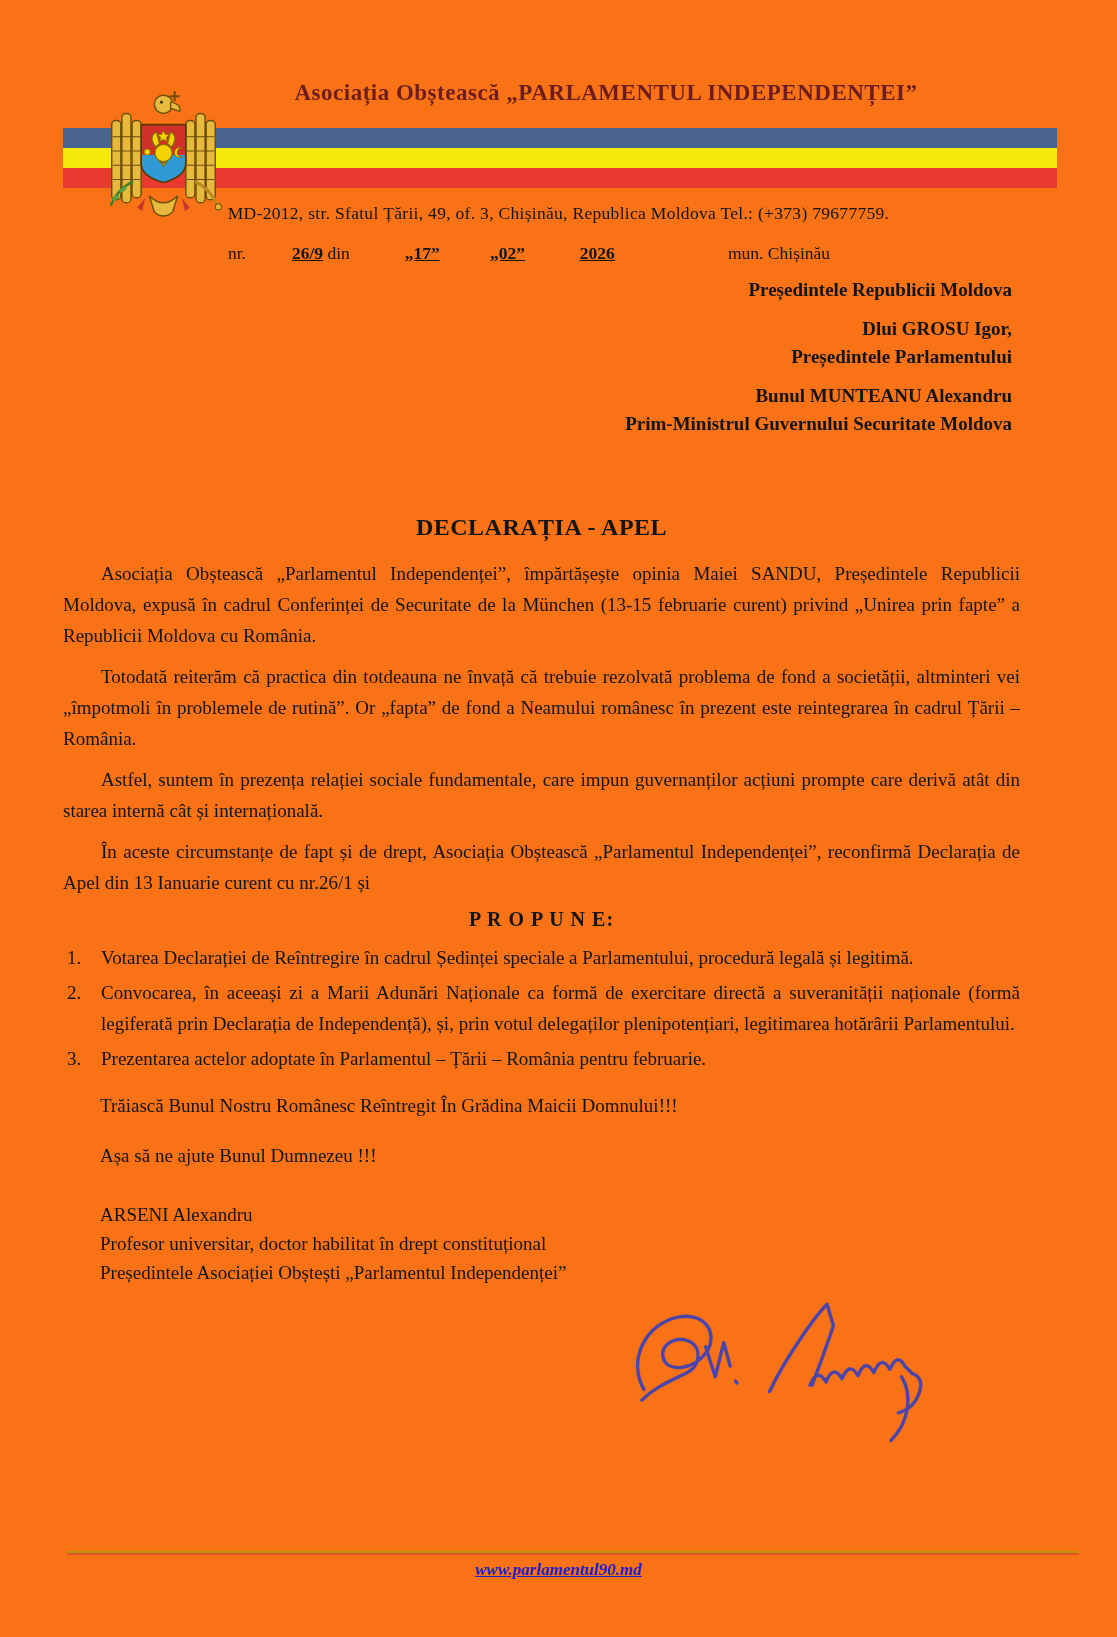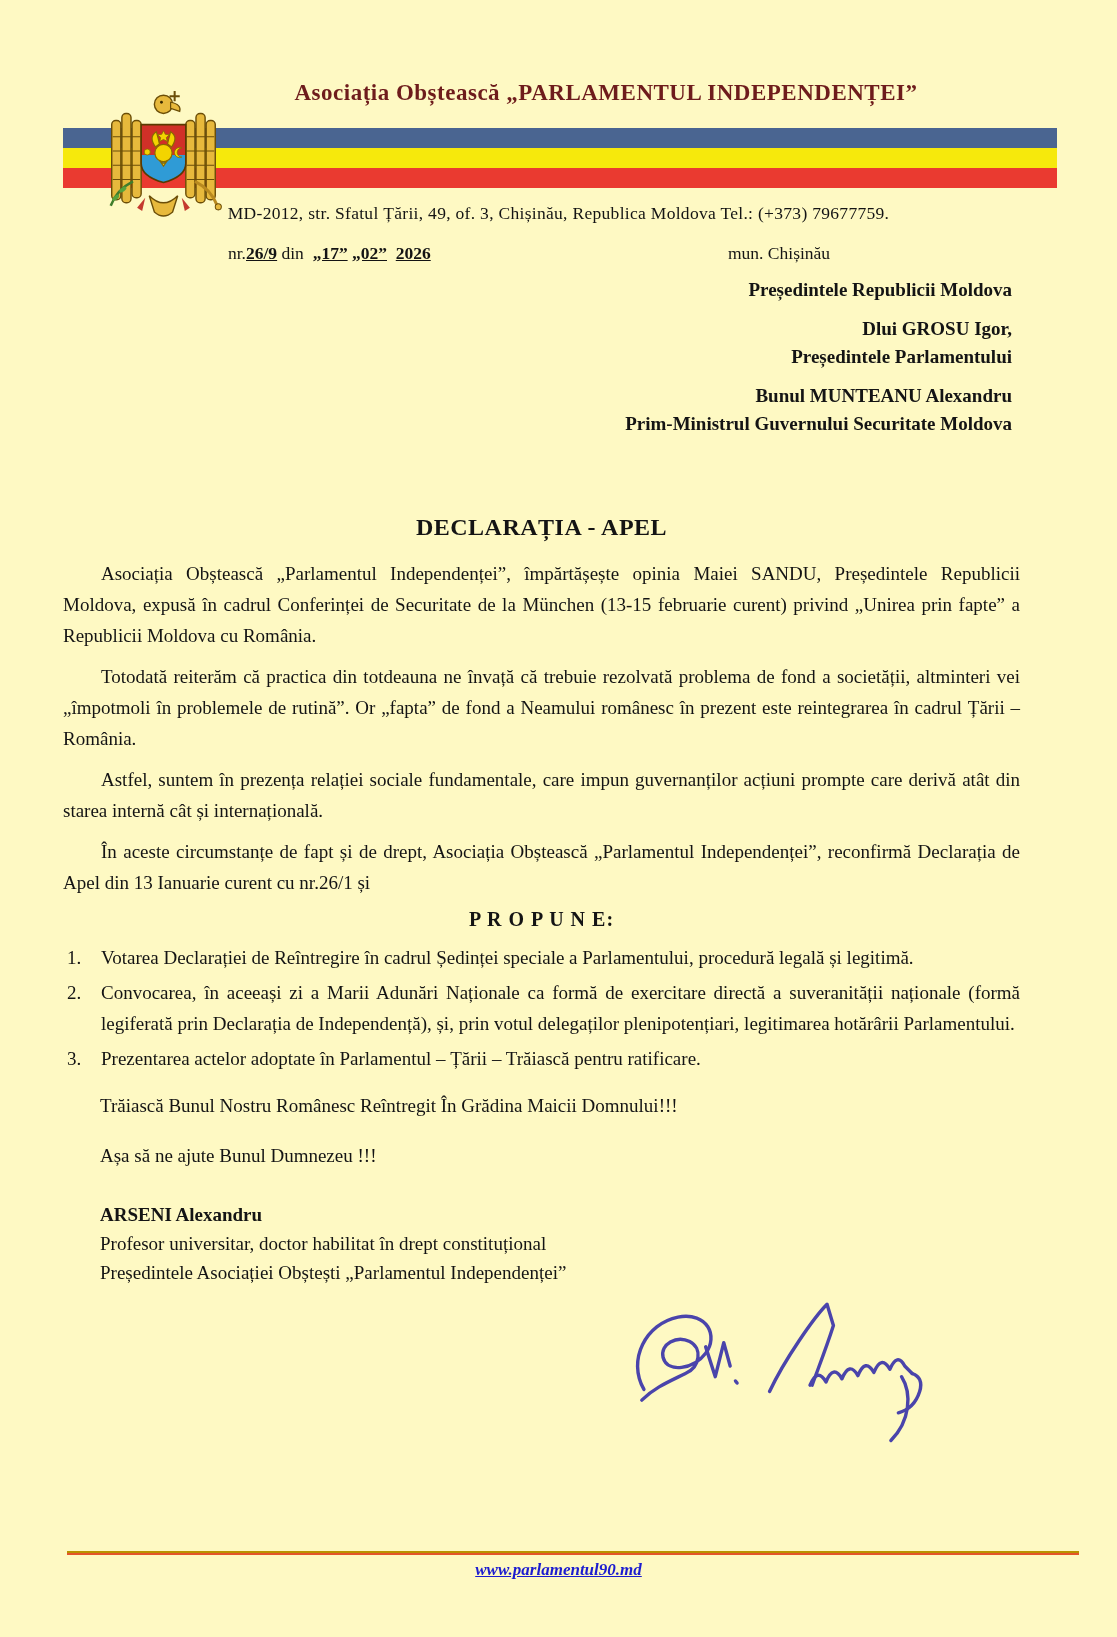--- a/index.html
+++ b/index.html
@@ -1,20 +1,20 @@
 <!DOCTYPE html>
 <html><head>
 <meta charset="utf-8">
 <style>
   html,body{margin:0;padding:0;background:#e8e8e8;}
   .page{
     position:relative;
     width:1117px;height:1637px;
     margin:0 auto;
-    background:#fef9c3;
+    background:#f97316;
     font-family:"Liberation Serif", serif;
     color:#141414;
     overflow:hidden;
   }
   
   .org-title{
     position:absolute;top:80px;left:0;right:0;
     padding-left:95px;
     text-align:center;
     font-size:23px;font-weight:bold;
@@ -27,39 +27,39 @@
   .stripe.yellow{background:#f6e90c;}
   .stripe.red{background:#ea3a30;}
   .coa{position:absolute;top:84px;left:100px;width:128px;height:134px;}
   .address{
     position:absolute;top:203px;left:0;right:0;
     text-align:center;font-size:17.5px;letter-spacing:.3px;
   }
   
   .meta-left{position:absolute;top:243px;left:228px;font-size:17.5px;}
   .meta-left b{font-weight:bold;}
-  .u{text-decoration:underline;}
+  .u{text-decoration:underline;margin-left:46px;}
   .meta-city{position:absolute;top:243px;left:728px;font-size:17.5px;}
   
   .recipients{position:absolute;top:276px;right:105px;text-align:right;}
   .recipient{margin-bottom:11px;}
   .recipient div{font-size:19px;font-weight:bold;line-height:28px;}
   
   .body{position:absolute;top:514px;left:63px;right:97px;}
   .doc-title{font-size:24px;font-weight:bold;text-align:center;margin:0 0 17px;letter-spacing:.5px;}
   .para{font-size:19px;line-height:31px;text-align:justify;text-indent:38px;margin:0 0 10px;}
   .propune{font-size:20px;font-weight:bold;text-align:center;margin:5px 0 11px;letter-spacing:1px;}
   .plist{margin:0;padding:0;list-style:none;}
   .plist li{display:flex;font-size:19px;line-height:31px;margin-bottom:4px;}
   .pnum{flex:0 0 34px;padding-left:4px;}
   .ptext{flex:1;text-align:justify;}
   .closing-1{font-size:19px;margin:21px 0 0 37px;}
   .closing-2{font-size:19px;margin:28px 0 0 37px;}
   .sig-block{margin:33px 0 0 37px;font-size:19px;line-height:29px;}
-  .sig-name{font-weight:bold;}
+  .sig-name{font-weight:normal;}
   .signature-svg{position:absolute;top:1283px;left:612px;}
   
   .footer-line{
     position:absolute;top:1551px;left:67px;right:38px;height:4px;
     background:linear-gradient(to bottom,#b89200 0 2px,#e4542a 2px 4px);
   }
   .footer-url-wrap{position:absolute;top:1560px;left:0;right:0;text-align:center;}
   .footer-url{
     font-size:17px;font-style:italic;font-weight:bold;
     color:#1c1ccf;text-decoration:underline;cursor:pointer;
@@ -166,21 +166,21 @@
       <li>
         <span class="pnum">1.</span>
         <span class="ptext">Votarea Declarației de Reîntregire în cadrul Ședinței speciale a Parlamentului, procedură legală și legitimă.</span>
       </li>
       <li>
         <span class="pnum">2.</span>
         <span class="ptext">Convocarea, în aceeași zi a Marii Adunări Naționale ca formă de exercitare directă a suveranității naționale (formă legiferată prin Declarația de Independență), și, prin votul delegaților plenipotențiari, legitimarea hotărârii Parlamentului.</span>
       </li>
       <li>
         <span class="pnum">3.</span>
-        <span class="ptext">Prezentarea actelor adoptate în Parlamentul – Țării – Trăiască pentru ratificare.</span>
+        <span class="ptext">Prezentarea actelor adoptate în Parlamentul – Țării – România pentru februarie.</span>
       </li>
     </ul>
 
     <div class="closing-1">Trăiască Bunul Nostru Românesc Reîntregit În Grădina Maicii Domnului!!!</div>
     <div class="closing-2">Așa să ne ajute Bunul Dumnezeu !!!</div>
 
     <div class="sig-block">
       <div class="sig-name">ARSENI Alexandru</div>
       <div>Profesor universitar, doctor habilitat în drept constituțional</div>
       <div>Președintele Asociației Obștești „Parlamentul Independenței”</div>

